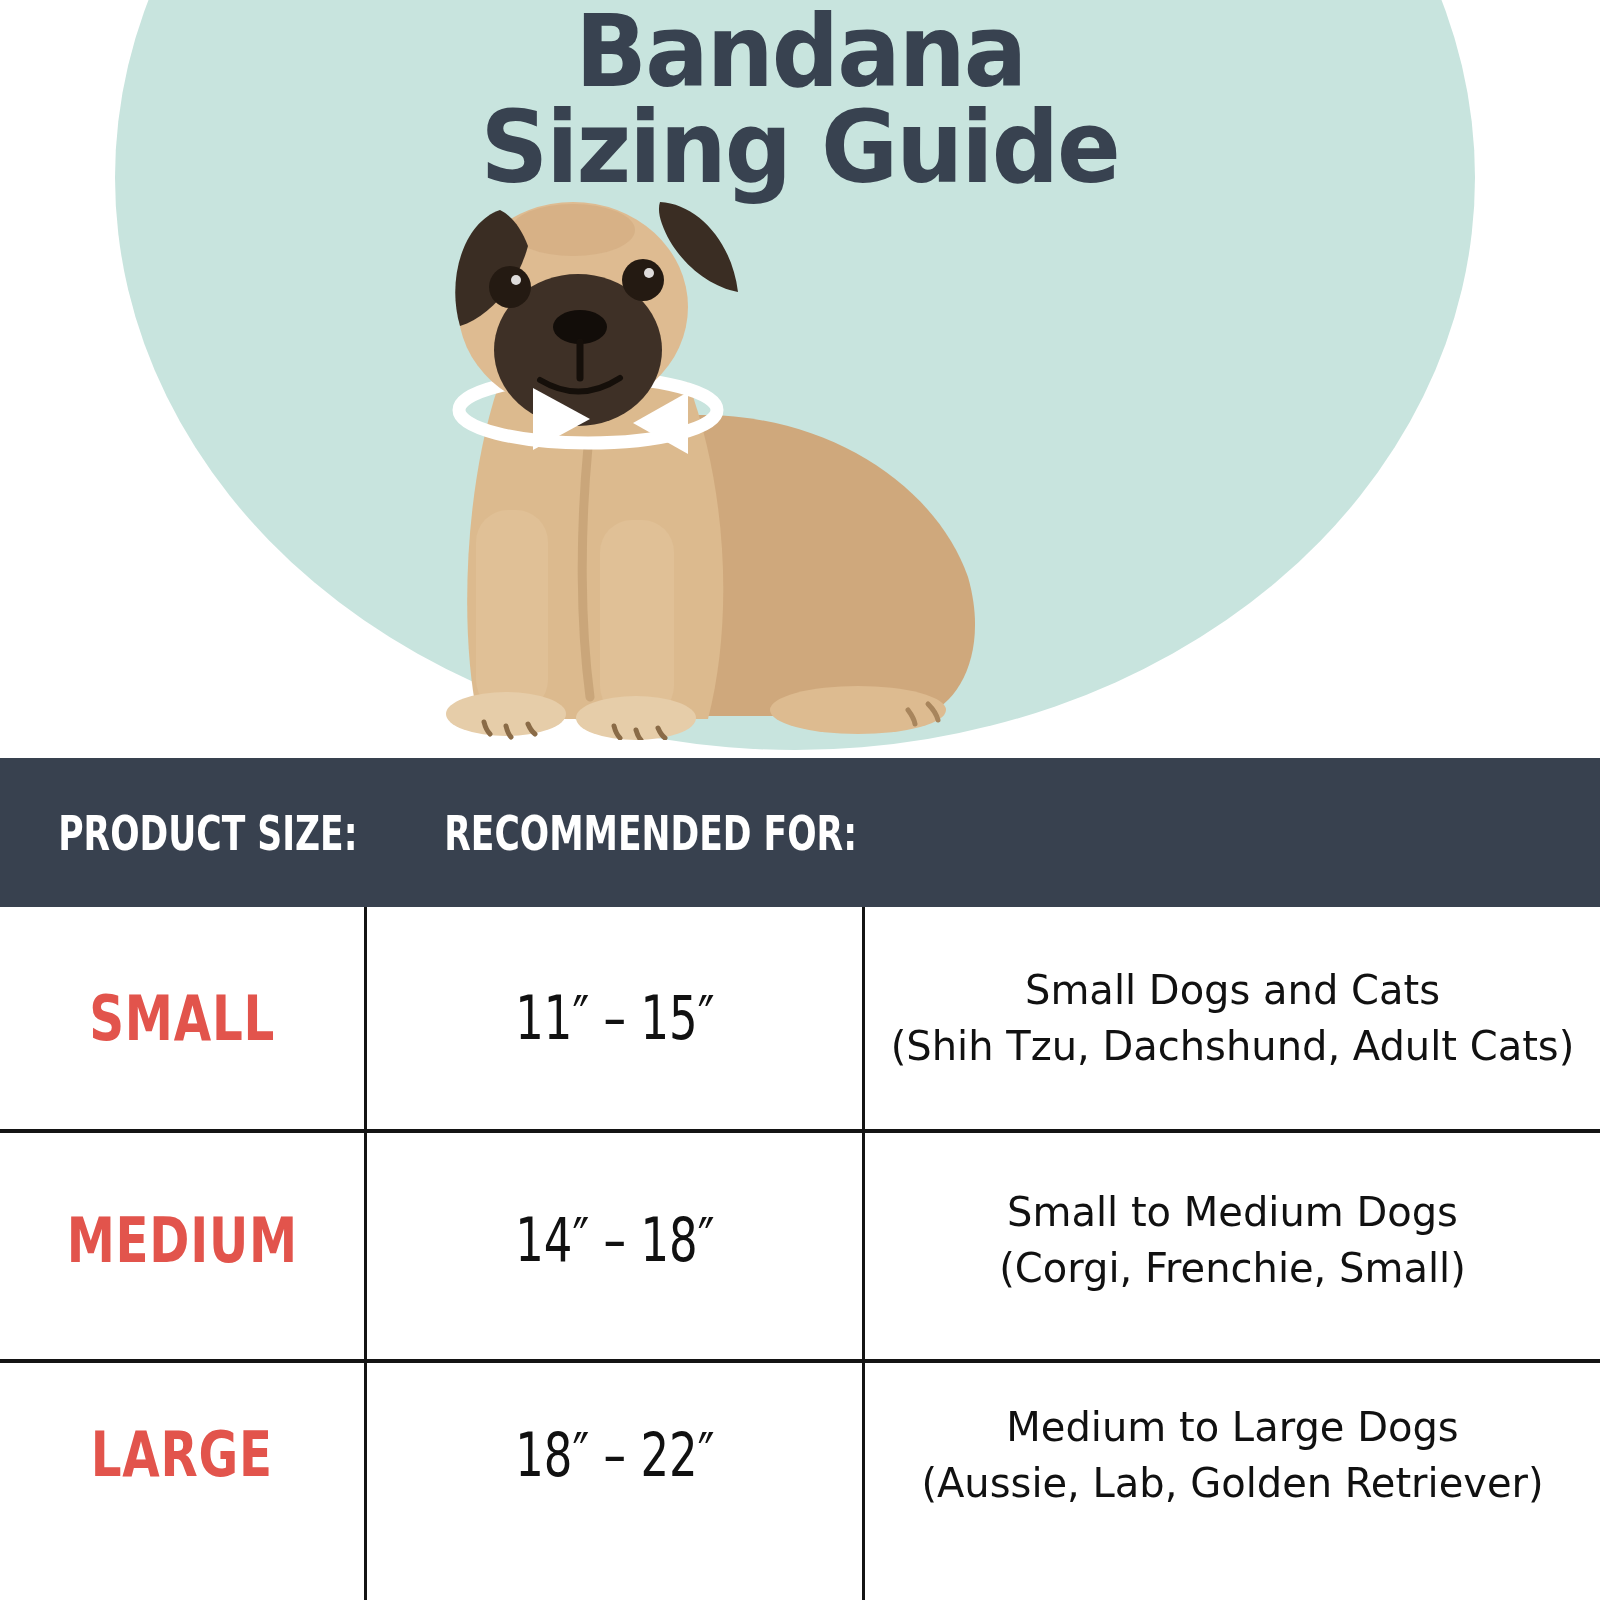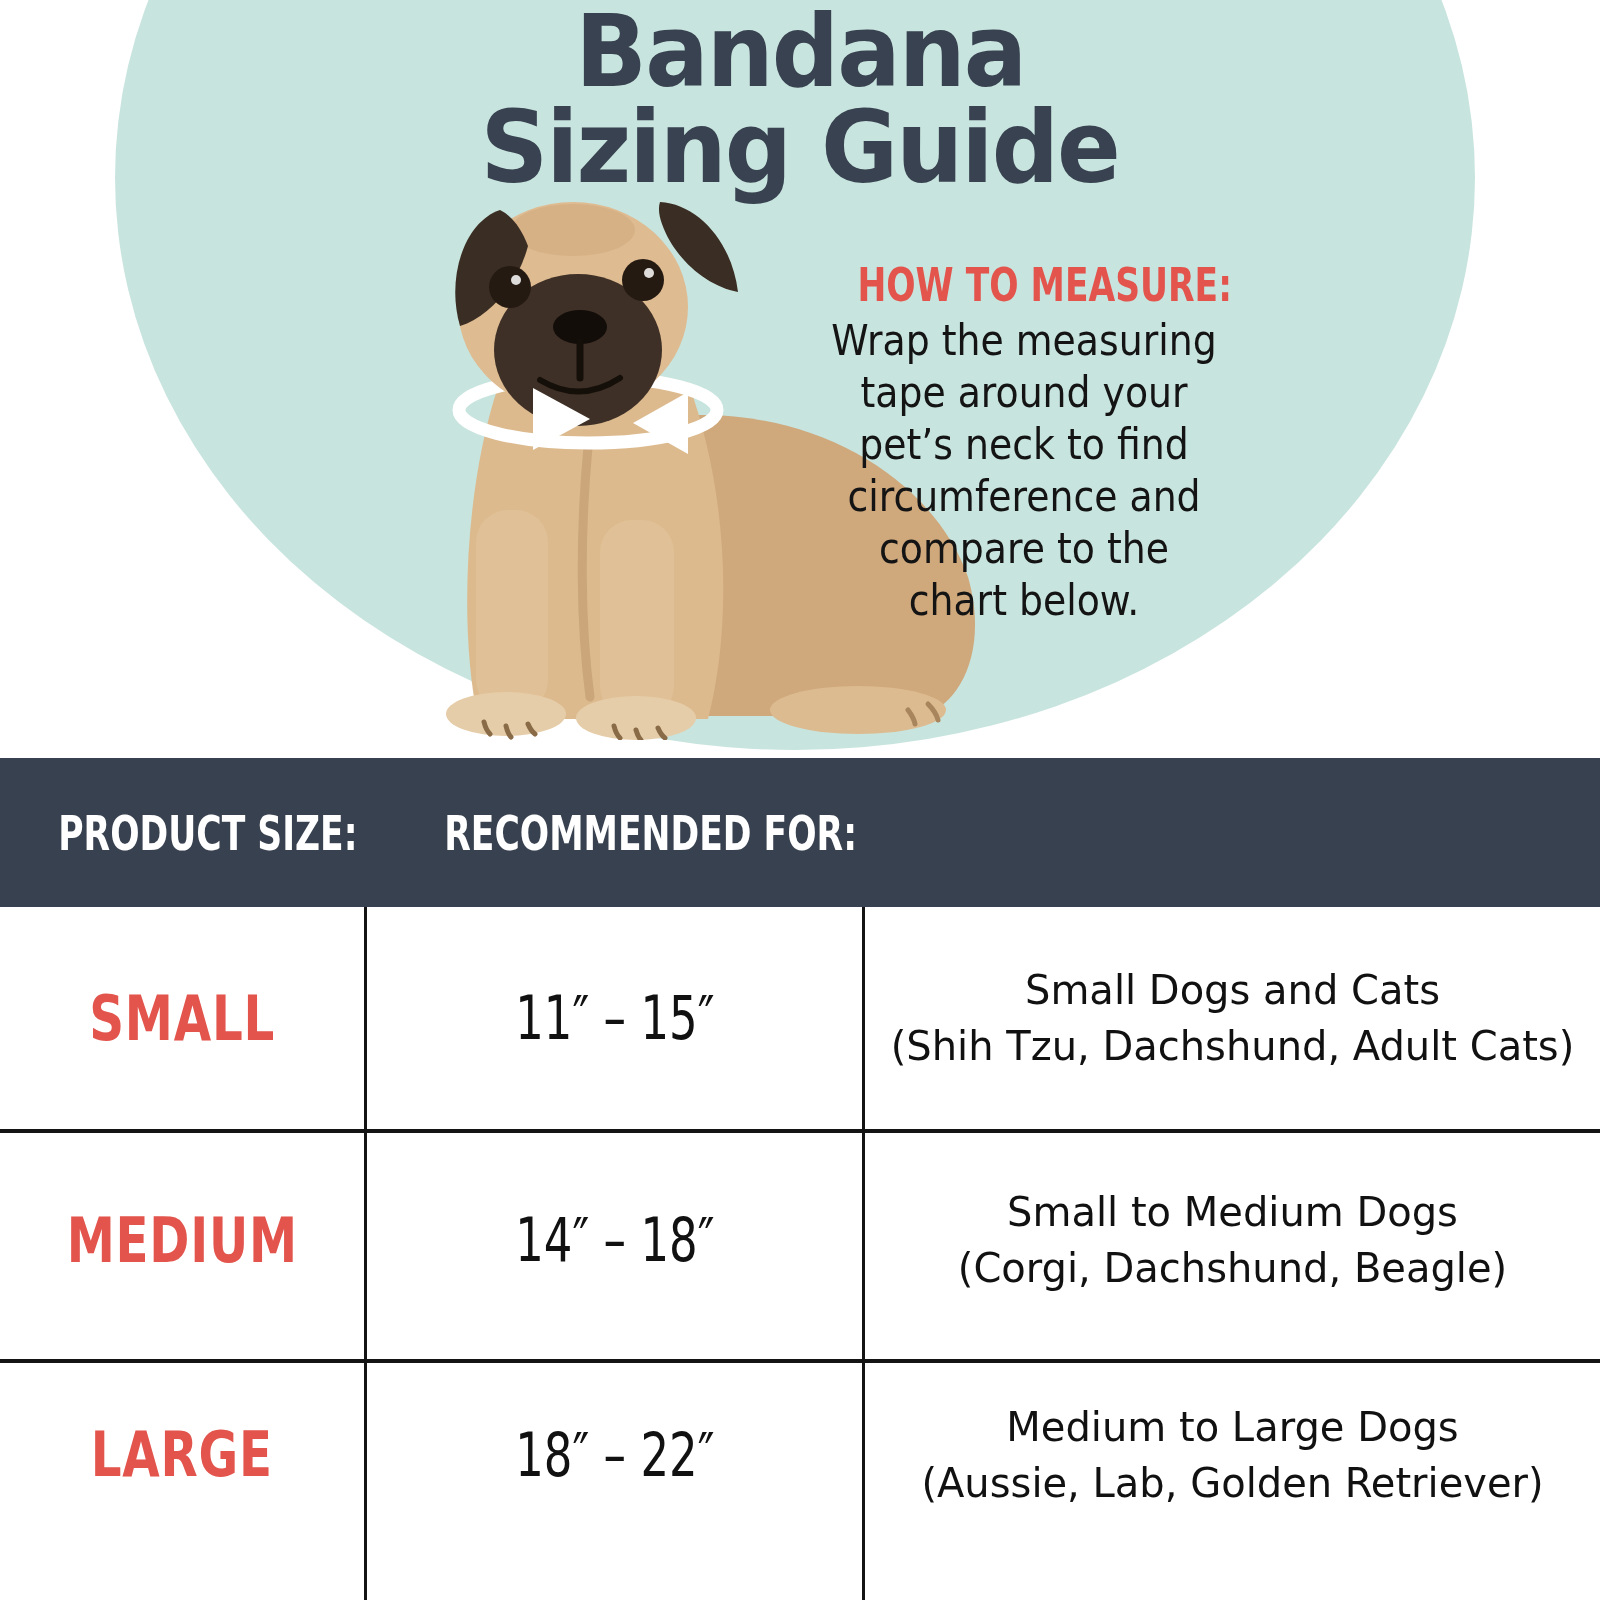--- a/index.html
+++ b/index.html
@@ -106,29 +106,20 @@
 
         <ellipse cx="192" cy="135" rx="27" ry="17" fill="#120d09"></ellipse>
         <path d="M192 150 L192 186" stroke="#150f0a" stroke-width="7" stroke-linecap="round"></path>
         <path d="M152 188 Q 192 212 232 186" stroke="#150f0a" stroke-width="6" fill="none" stroke-linecap="round"></path>
 
         <polygon points="145,196 145,258 202,227" fill="#ffffff"></polygon>
         <polygon points="300,200 300,262 245,231" fill="#ffffff"></polygon>
       </svg>
     </div>
 
-    <div class="measure">
-      <span class="measure-heading">HOW TO MEASURE:</span>
-      <span class="measure-line">Wrap the measuring</span>
-      <span class="measure-line">tape around your</span>
-      <span class="measure-line">pet’s neck to find</span>
-      <span class="measure-line">circumference and</span>
-      <span class="measure-line">compare to the</span>
-      <span class="measure-line">chart below.</span>
-    </div>
   </div>
 
   <div>
     <div class="thead">
       <div class="th"><span class="cond">PRODUCT SIZE:</span></div>
       <div class="th"><span class="cond">RECOMMENDED FOR:</span></div>
     </div>
 
     <div class="trow small">
       <div class="cell">
@@ -145,21 +136,21 @@
 
     <div class="trow medium">
       <div class="cell">
         <span class="size-label">MEDIUM</span>
       </div>
       <div class="cell mid">
         <span class="range">14″ – 18″</span>
       </div>
       <div class="cell right">
         <span class="rec-main">Small to Medium Dogs</span>
-        <span class="rec-sub">(Corgi, Dachshund, Beagle)</span>
+        <span class="rec-sub">(Corgi, Frenchie, Small)</span>
       </div>
     </div>
 
     <div class="trow large">
       <div class="cell">
         <span class="size-label">LARGE</span>
       </div>
       <div class="cell mid">
         <span class="range">18″ – 22″</span>
       </div>

